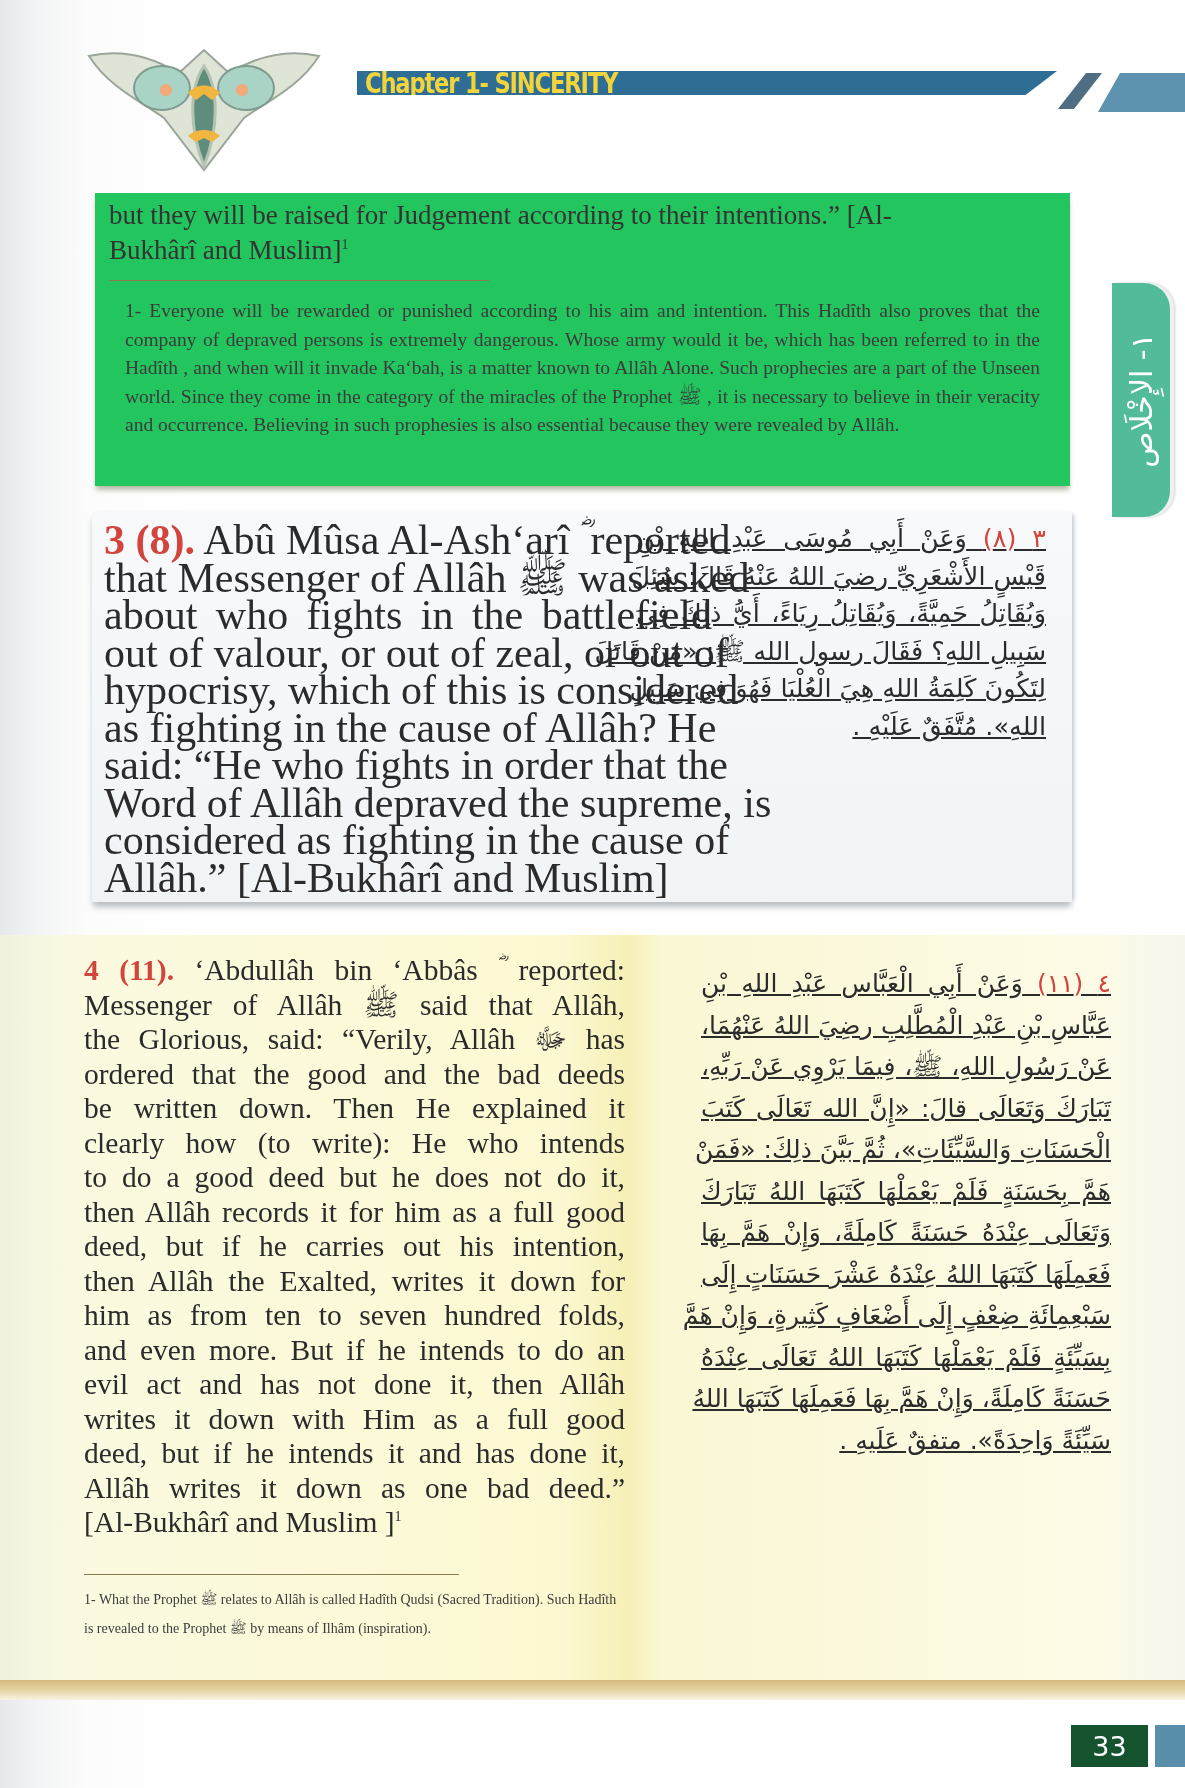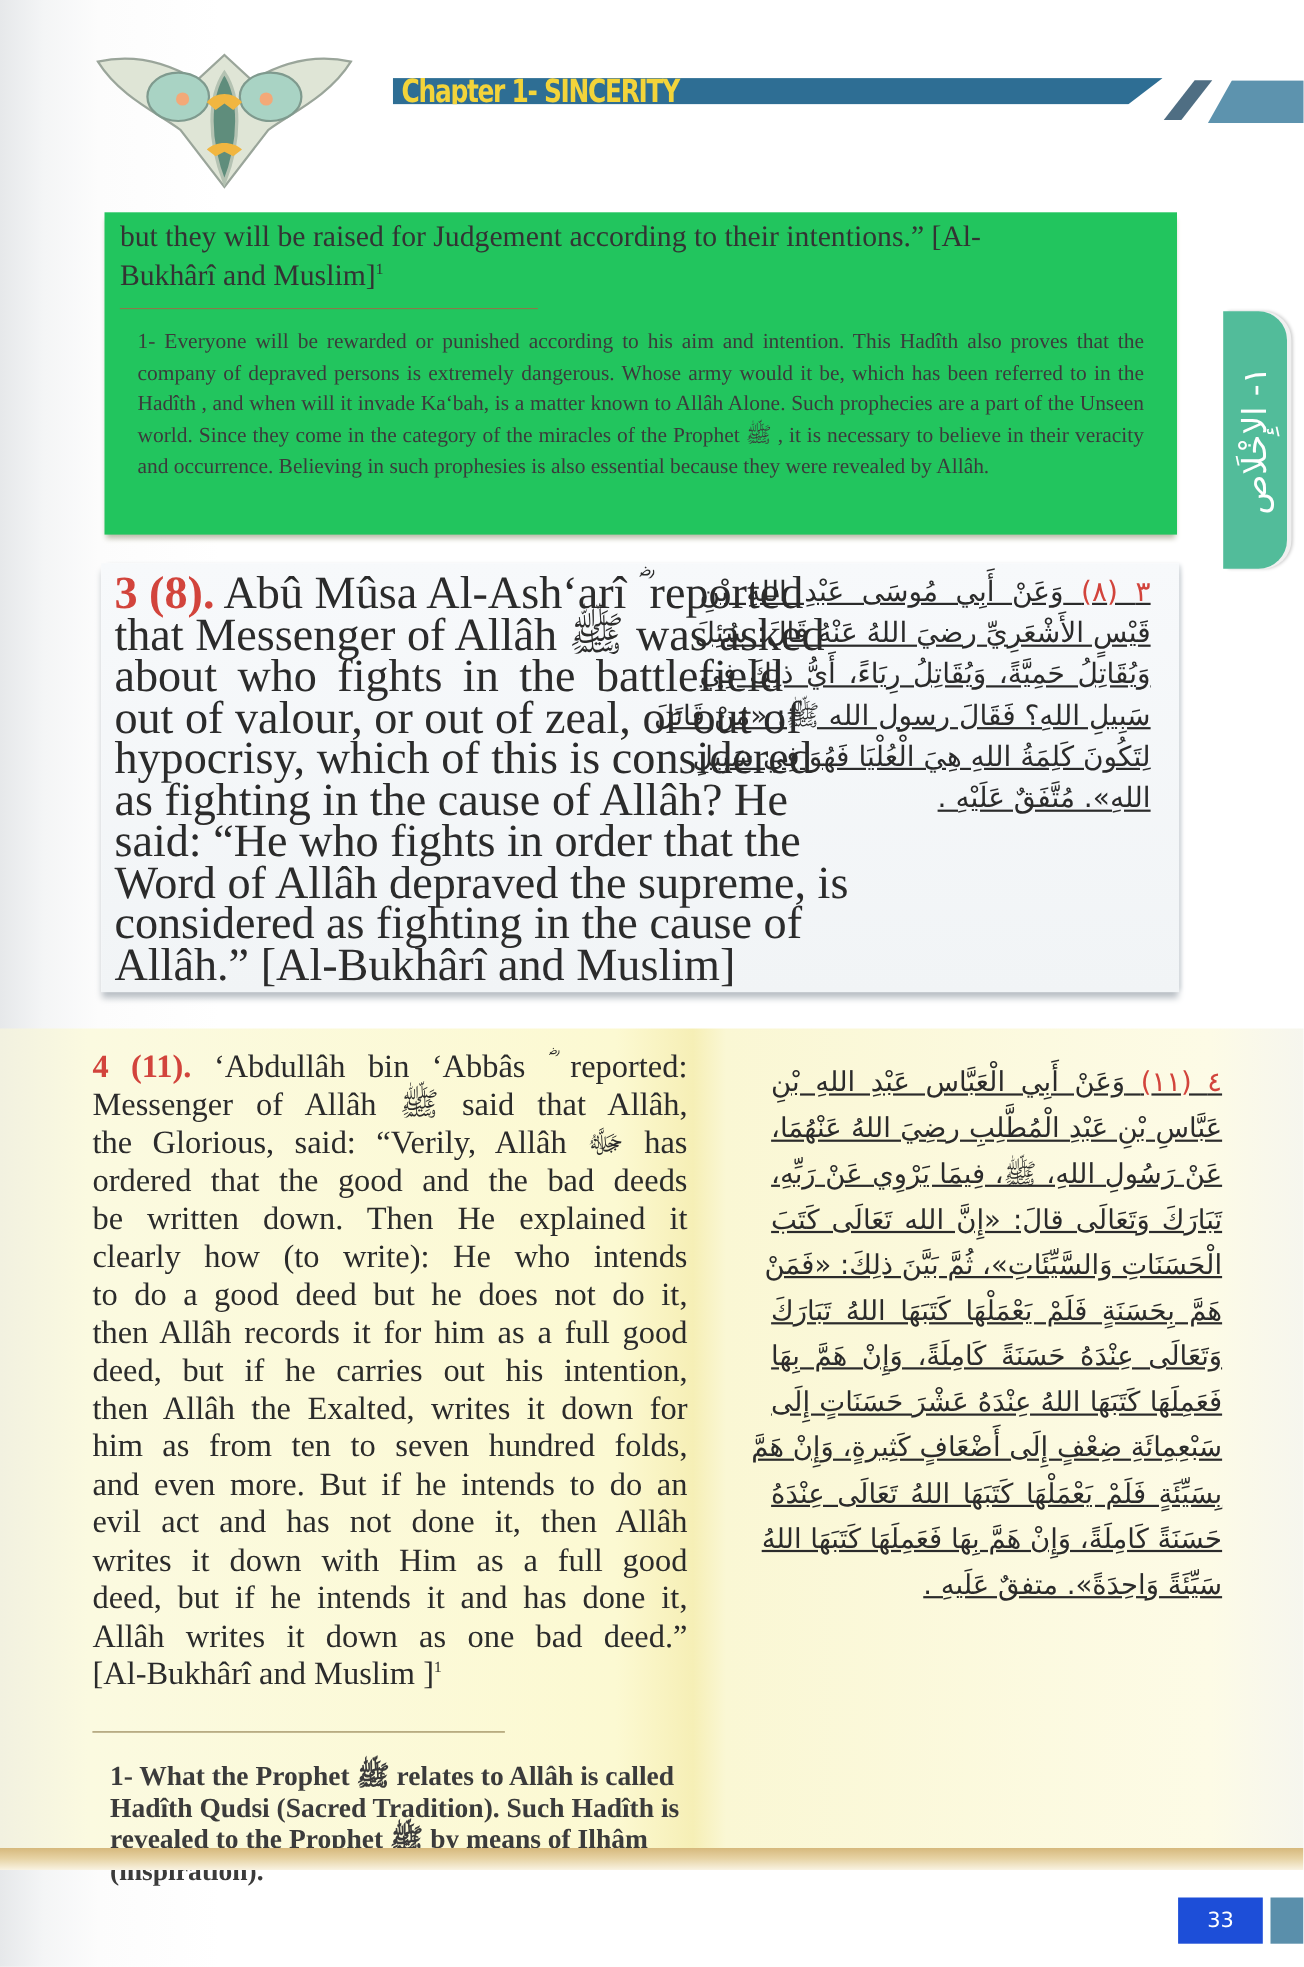--- a/index.html
+++ b/index.html
@@ -77,30 +77,30 @@
   .box-3 {
     position: absolute; left: 0; top: 935px; width: 1185px; height: 745px;
     background: linear-gradient(90deg, #f2f1e0 0px, #fbfae0 80px, #fcf9d2 560px, #f6efb6 630px, #faf7d4 660px, #fdfbe6 1100px, #f6f6ee 1185px);
     padding-left: 36px;
   }
   .box-3 .en-col { left: 84px; top: 18px; width: 541px; font-size: 29.5px; line-height: 34.5px; }
   .box-3 .ar-col { right: 110px; top: 28px; width: 410px; font-size: 25px; line-height: 41.5px; }
   .rule-2 { position: absolute; left: 84px; top: 639px; width: 375px; border-top: 1.5px solid #8b7a4a; }
   .footnote-2 {
     position: absolute; left: 84px; top: 651px; width: 540px;
-    font-size: 25px; line-height: 28.5px; color: #3b3b3b; margin: 16px; font-weight: bold;
+    font-size: 14px; line-height: 28.5px; color: #3b3b3b; margin: 0;
   }
   .bottom-band {
     position: absolute; left: 0; top: 1680px; width: 1185px; height: 20px;
     background: linear-gradient(180deg, #d6b87c 0%, #e7d4a6 50%, #f9f3e2 100%);
   }
   .page-number {
     position: absolute; left: 1071px; top: 1725px; width: 77px; height: 42px;
-    background: #1d4ed8; color: #ffffff; font-family: "DejaVu Sans", sans-serif;
-    font-size: 19px; display: flex; align-items: center; justify-content: center;
+    background: #14532d; color: #ffffff; font-family: "DejaVu Sans", sans-serif;
+    font-size: 27px; display: flex; align-items: center; justify-content: center;
   }
   .page-tail { position: absolute; left: 1155px; top: 1725px; width: 30px; height: 42px; background: #5a8fab; }
 </style>
 </head>
 <body>
 
 <svg class="ornament" viewBox="0 0 240 125">
   <path d="M5 8 C40 0 70 10 95 25 L120 2 L145 25 C170 10 200 0 235 8 C215 40 180 55 160 70 L120 122 L80 70 C60 55 25 40 5 8 Z" fill="#dfe5d6" stroke="#9aa59a" stroke-width="2"></path>
   <ellipse cx="78" cy="40" rx="28" ry="22" fill="#a9d3c4" stroke="#7f9a8e" stroke-width="2"></ellipse>
   <ellipse cx="162" cy="40" rx="28" ry="22" fill="#a9d3c4" stroke="#7f9a8e" stroke-width="2"></ellipse>

